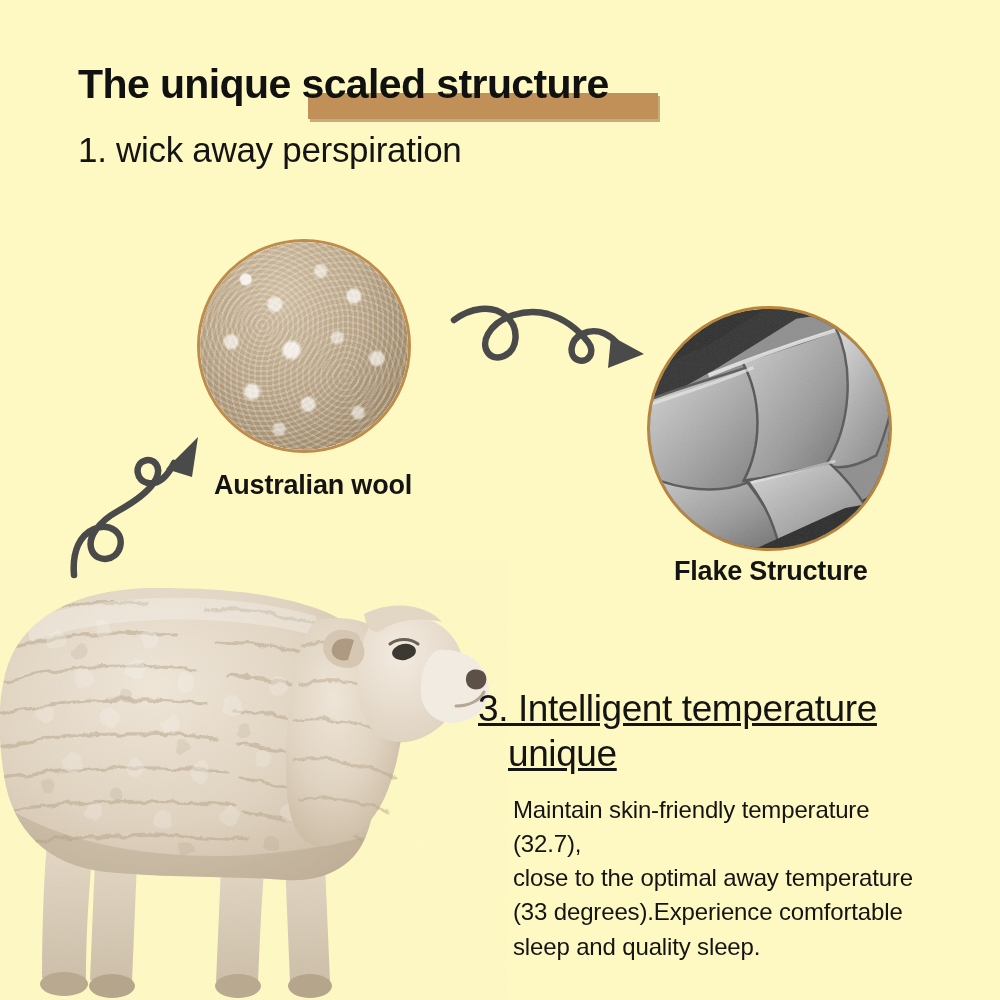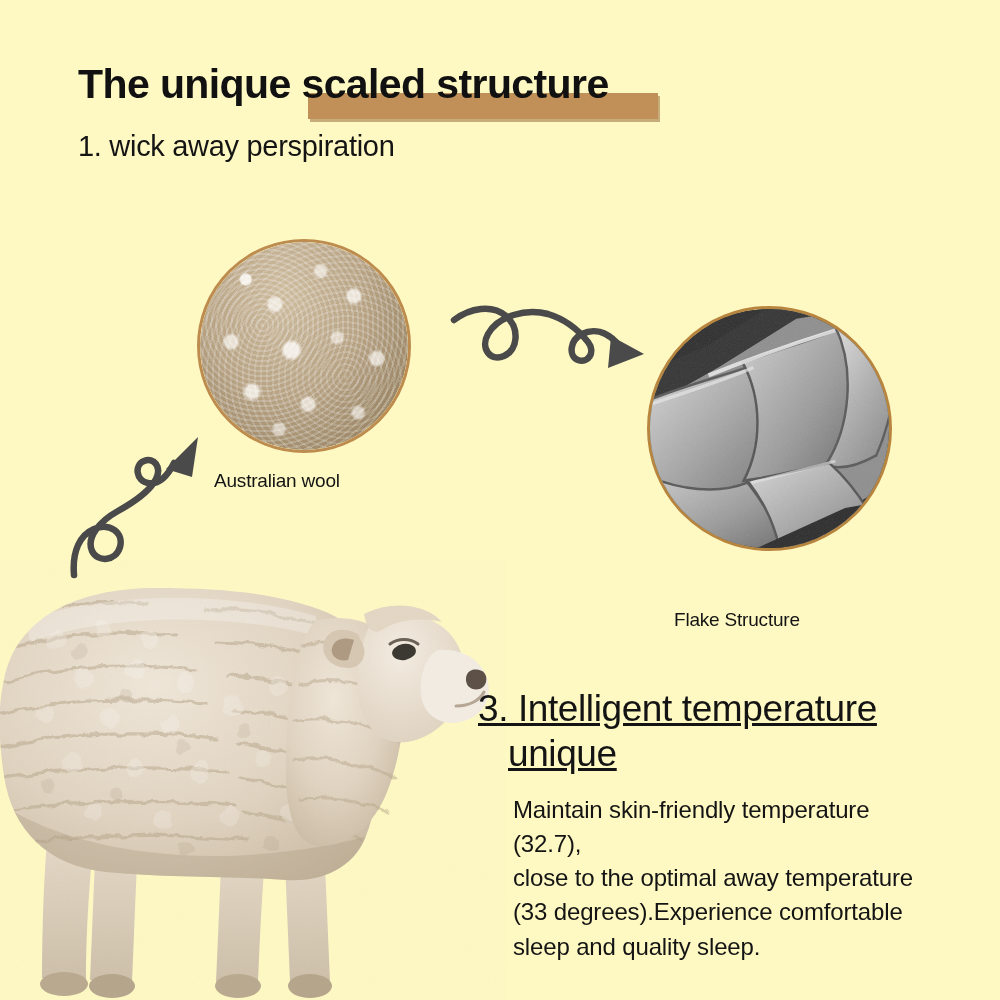--- a/index.html
+++ b/index.html
@@ -45,21 +45,21 @@
     box-shadow: 2px 3px 0 0 rgba(150,110,60,0.55);
     z-index: 5;
   }
   .bullet-list {
     position: absolute;
     left: 78px;
     top: 127px;
     z-index: 6;
   }
   .bullet-line {
-    font-size: 29px;
+    font-size: 35px;
     color: #141414;
     line-height: 1.33;
     letter-spacing: -0.3px;
     white-space: nowrap;
   }
 
   
   .photo-circle {
     position: absolute;
     border-radius: 50%;
@@ -119,28 +119,29 @@
   }
 
   
   .flake-tex {
     background: #3a3a3a;
   }
   .flake-svg { position: absolute; inset: 0; }
 
   .circle-caption {
     position: absolute;
-    font-size: 19px;
+    font-size: 27px;
     color: #141414;
     white-space: nowrap;
     letter-spacing: -0.2px;
     z-index: 6;
+    font-weight: bold;
   }
   #wool-caption { left: 214px; top: 470px; }
-  #flake-caption { left: 674px; top: 609px; }
+  #flake-caption { left: 674px; top: 556px; }
 
   
   .arrow-svg { position: absolute; z-index: 5; }
   #arrow-top { left: 448px; top: 298px; }
   #arrow-left { left: 62px; top: 425px; }
 
   
   #sheep-wrap {
     position: absolute;
     left: -14px;

